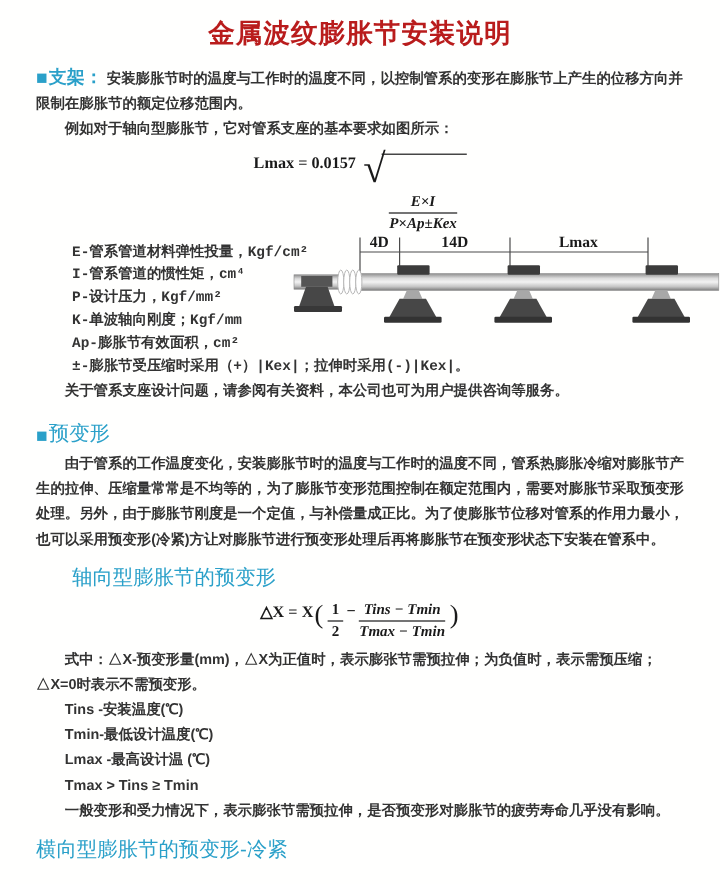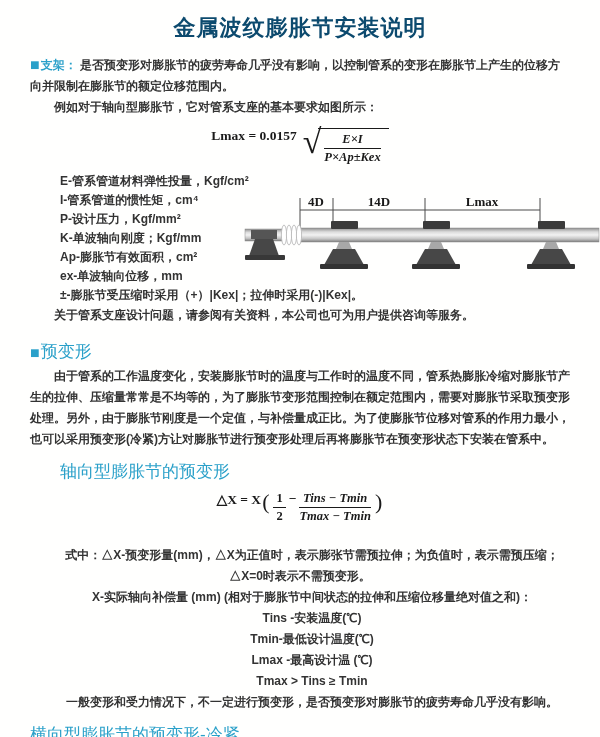--- a/index.html
+++ b/index.html
@@ -9,94 +9,93 @@
     background:#fffffe;
     overflow:hidden;
     font-family:"Liberation Sans",sans-serif;
     color:#333;
     box-sizing:border-box;
   }
   .content{padding:0 30px;}
   .doc-title{
     margin:0;padding-top:13px;
     text-align:center;
-    font-size:22px;font-weight:700;color:#0c4a6e;
+    font-size:22px;font-weight:700;color:#b91c1c;
     letter-spacing:1px;
   }
   .para{font-size:12px;line-height:21px;font-weight:600;color:#333;margin:0;}
   .lead-para{margin-top:11px;}
   .indent{text-indent:2em;}
-  .sec-head{color:#2aa0c9;font-size:12px;font-weight:700;}
+  .sec-head{color:#2aa0c9;font-size:15px;font-weight:700;}
   .marker{color:#2aa0c9;font-size:16px;margin-right:1px;vertical-align:-1px;}
   .sec-title{font-size:17px;font-weight:400;color:#2aa0c9;margin:0;}
   .pre-sec{margin-top:14px;}
 
   
   .formula-row{
     display:flex;justify-content:center;align-items:flex-start;
     font-family:"Liberation Serif",serif;font-weight:700;color:#1a1a1a;
     font-size:13.5px;
   }
   .f1{margin:10px 0 6px 0;}
   .radical{font-size:34px;font-weight:400;line-height:0.9;margin:0 -3px 0 6px;transform:translateY(-1px);}
   .sqrt-frac{
     display:inline-flex;flex-direction:column;text-align:center;
     border-top:1.5px solid #1a1a1a;padding:2px 8px 0 6px;
     font-style:italic;font-size:12.5px;line-height:1.3;
   }
-  .sqrt-frac .top{border-bottom:1px solid #1a1a1a;padding:0 14px 1px 14px;}
+  .sqrt-frac .top{border-bottom:1px solid #1a1a1a;padding:0 14px 1px 14px;margin-top:29px;}
   .frac{display:inline-flex;flex-direction:column;text-align:center;font-size:12.5px;line-height:1.25;margin:0 3px;}
   .frac .top{border-bottom:1px solid #1a1a1a;padding:0 3px 1px 3px;}
   .frac .bot{padding-top:1px;}
   .it{font-style:italic;}
   .paren{font-size:22px;font-weight:400;line-height:1;padding:0 1px;}
   .f2{margin:8px 0 4px 0;}
 
   
   .defs{margin:6px 0 0 8px;font-size:12px;line-height:19px;font-weight:600;}
   .def-item{white-space:nowrap;}
-  .def-item.sub{padding-left:22px;}
+  .def-item.sub{padding-left:22px;font-family:Liberation Mono, monospace;}
 
   
   .diagram{position:absolute;left:243px;top:188px;width:360px;height:100px;}
 
-  .note-block{margin-top:20px;text-align:center;}
+  .note-block{margin-top:4px;}
   .axial-title{margin:10px 0 0 30px;}
   .lateral-title{margin:10px 0 0 0;}
 </style>
 </head>
 <body>
 
 <div class="page">
   <div class="content">
 
     <h1 class="doc-title">金属波纹膨胀节安装说明</h1>
 
     <p class="para lead-para">
       <span class="marker">■</span><span class="sec-head">支架：</span>
-      <span>是否预变形对膨胀节的疲劳寿命几乎没有影响，以控制管系的变形在膨胀节上产生的位移方向并限制在膨胀节的额定位移范围内。</span>
+      <span>安装膨胀节时的温度与工作时的温度不同，以控制管系的变形在膨胀节上产生的位移方向并限制在膨胀节的额定位移范围内。</span>
     </p>
     <p class="para indent">例如对于轴向型膨胀节，它对管系支座的基本要求如图所示：</p>
 
     <div class="formula-row f1">
       <span>Lmax = 0.0157</span>
       <span class="radical">√</span>
       <span class="sqrt-frac">
         <span class="top">E×I</span>
         <span class="bot">P×Ap±Kex</span>
       </span>
     </div>
 
     <div class="defs">
       <div class="def-item sub">E-管系管道材料弹性投量，Kgf/cm²</div>
       <div class="def-item sub">I-管系管道的惯性矩，cm⁴</div>
       <div class="def-item sub">P-设计压力，Kgf/mm²</div>
       <div class="def-item sub">K-单波轴向刚度；Kgf/mm</div>
       <div class="def-item sub">Ap-膨胀节有效面积，cm²</div>
-      <div class="def-item sub">ex-单波轴向位移，mm</div>
       <div class="def-item sub">±-膨胀节受压缩时采用（+）|Kex|；拉伸时采用(-)|Kex|。</div>
     </div>
     <p class="para indent">关于管系支座设计问题，请参阅有关资料，本公司也可为用户提供咨询等服务。</p>
 
     <p class="sec-title pre-sec"><span class="marker">■</span><span>预变形</span></p>
     <p class="para indent" style="margin-top:3px;">由于管系的工作温度变化，安装膨胀节时的温度与工作时的温度不同，管系热膨胀冷缩对膨胀节产生的拉伸、压缩量常常是不均等的，为了膨胀节变形范围控制在额定范围内，需要对膨胀节采取预变形处理。另外，由于膨胀节刚度是一个定值，与补偿量成正比。为了使膨胀节位移对管系的作用力最小，也可以采用预变形(冷紧)方让对膨胀节进行预变形处理后再将膨胀节在预变形状态下安装在管系中。</p>
 
     <p class="sec-title axial-title">轴向型膨胀节的预变形</p>
 
     <div class="formula-row f2">
@@ -109,26 +108,25 @@
       <span>−</span>
       <span class="frac it">
         <span class="top">Tins − Tmin</span>
         <span class="bot">Tmax − Tmin</span>
       </span>
       <span class="paren">)</span>
     </div>
 
     <div class="note-block">
       <p class="para indent">式中：△X-预变形量(mm)，△X为正值时，表示膨张节需预拉伸；为负值时，表示需预压缩；△X=0时表示不需预变形。</p>
-      <p class="para indent">X-实际轴向补偿量 (mm) (相对于膨胀节中间状态的拉伸和压缩位移量绝对值之和)：</p>
       <p class="para indent">Tins -安装温度(℃)</p>
       <p class="para indent">Tmin-最低设计温度(℃)</p>
       <p class="para indent">Lmax -最高设计温 (℃)</p>
       <p class="para indent">Tmax &gt; Tins ≥ Tmin</p>
-      <p class="para indent">一般变形和受力情况下，不一定进行预变形，是否预变形对膨胀节的疲劳寿命几乎没有影响。</p>
+      <p class="para indent">一般变形和受力情况下，表示膨张节需预拉伸，是否预变形对膨胀节的疲劳寿命几乎没有影响。</p>
     </div>
 
     <p class="sec-title lateral-title">横向型膨胀节的预变形-冷紧</p>
 
   </div>
 
   <div class="diagram">
     <svg width="360" height="100" viewBox="0 0 360 100" xmlns="http://www.w3.org/2000/svg">
       <defs>
         <linearGradient id="pipeGrad" x1="0" y1="0" x2="0" y2="1">

